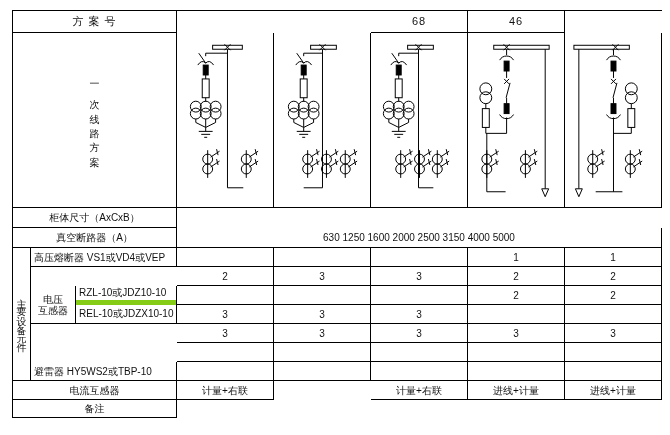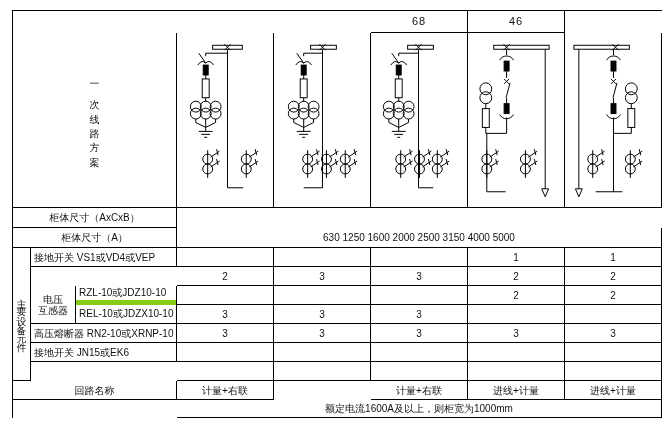--- a/index.html
+++ b/index.html
@@ -85,20 +85,21 @@
       </g>
     <g id="bm" stroke="#000" stroke-width="1">
         <line x1="-3" y1="-3" x2="3" y2="3"></line>
         <line x1="3" y1="-3" x2="-3" y2="3"></line>
       </g>
   </defs>
 </svg>
 
 <div class="table">
 
+  <div class="c hdr" style="grid-area:1/1/2/3">方 案 号</div>
   <div class="c hdr" style="grid-area:1/5">68</div>
   <div class="c hdr" style="grid-area:1/6">46</div>
 
   <div class="c vtext v1" style="grid-area:2/1/3/3">一次线路方案</div>
 
   <div class="c diag" style="grid-area:2/3">
     <svg class="diagram" width="96" height="174" viewBox="0 0 97 175">
       <g stroke="#000" stroke-width="1" fill="none">
         <rect x="36" y="12" width="30" height="4"></rect>
         <use href="#bm" transform="translate(51,14)"></use>
@@ -217,26 +218,26 @@
         <line x1="49" y1="101" x2="67" y2="101"></line>
         <use href="#ct" transform="translate(28,121)"></use>
         <use href="#ct" transform="translate(66,121)"></use>
         <line x1="31" y1="160" x2="58" y2="160"></line>
       </g>
     </svg>
   </div>
 
   <div class="c" style="grid-area:3/1/4/3">柜体尺寸（AxCxB）</div>
 
-  <div class="c" style="grid-area:4/1/5/3">柜体尺寸（A）</div>
+  <div class="c" style="grid-area:4/1/5/3">真空断路器（A）</div>
   <div class="c" style="grid-area:4/3/5/8">630 1250 1600 2000 2500 3150 4000 5000</div>
 
   <div class="c vtext v2" style="grid-area:5/1/12/2">主要设备元件</div>
 
-  <div class="c lab" style="grid-area:5/2">接地开关 VS1或VD4或VEP</div>
+  <div class="c lab" style="grid-area:5/2">高压熔断器 VS1或VD4或VEP</div>
   <div class="c" style="grid-area:5/3"></div>
   <div class="c" style="grid-area:5/4"></div>
   <div class="c" style="grid-area:5/5"></div>
   <div class="c" style="grid-area:5/6">1</div>
   <div class="c" style="grid-area:5/7">1</div>
 
   <div class="c" style="grid-area:6/3">2</div>
   <div class="c" style="grid-area:6/4">3</div>
   <div class="c" style="grid-area:6/5">3</div>
   <div class="c" style="grid-area:6/6">2</div>
@@ -256,41 +257,40 @@
   <div class="c" style="grid-area:7/4"></div>
   <div class="c" style="grid-area:7/5"></div>
   <div class="c" style="grid-area:7/6">2</div>
   <div class="c" style="grid-area:7/7">2</div>
   <div class="c" style="grid-area:8/3">3</div>
   <div class="c" style="grid-area:8/4">3</div>
   <div class="c" style="grid-area:8/5">3</div>
   <div class="c" style="grid-area:8/6"></div>
   <div class="c" style="grid-area:8/7"></div>
 
-  <div class="c lab" style="grid-area:9/2">高压熔断器 RN2-10或XRNP-10</div>
   <div class="c" style="grid-area:9/3">3</div>
   <div class="c" style="grid-area:9/4">3</div>
   <div class="c" style="grid-area:9/5">3</div>
   <div class="c" style="grid-area:9/6">3</div>
   <div class="c" style="grid-area:9/7">3</div>
 
-  <div class="c lab" style="grid-area:10/2">接地开关 JN15或EK6</div>
   <div class="c" style="grid-area:10/3"></div>
   <div class="c" style="grid-area:10/4"></div>
   <div class="c" style="grid-area:10/5"></div>
   <div class="c" style="grid-area:10/6"></div>
   <div class="c" style="grid-area:10/7"></div>
 
+  <div class="c lab" style="grid-area:11/2">避雷器 HY5WS2或TBP-10</div>
   <div class="c" style="grid-area:11/3"></div>
   <div class="c" style="grid-area:11/4"></div>
   <div class="c" style="grid-area:11/5"></div>
   <div class="c" style="grid-area:11/6"></div>
   <div class="c" style="grid-area:11/7"></div>
 
-  <div class="c" style="grid-area:12/1/13/3">回路名称</div>
+  <div class="c" style="grid-area:12/1/13/3">电流互感器</div>
   <div class="c" style="grid-area:12/3">计量+右联</div>
   <div class="c" style="grid-area:12/5">计量+右联</div>
   <div class="c" style="grid-area:12/6">进线+计量</div>
   <div class="c" style="grid-area:12/7">进线+计量</div>
 
-  <div class="c" style="grid-area:13/3/14/8">额定电流1600A及以上，则柜宽为1000mm</div>
+  <div class="c" style="grid-area:13/1/14/3">备注</div>
 
 </div>
 
 </body></html>

